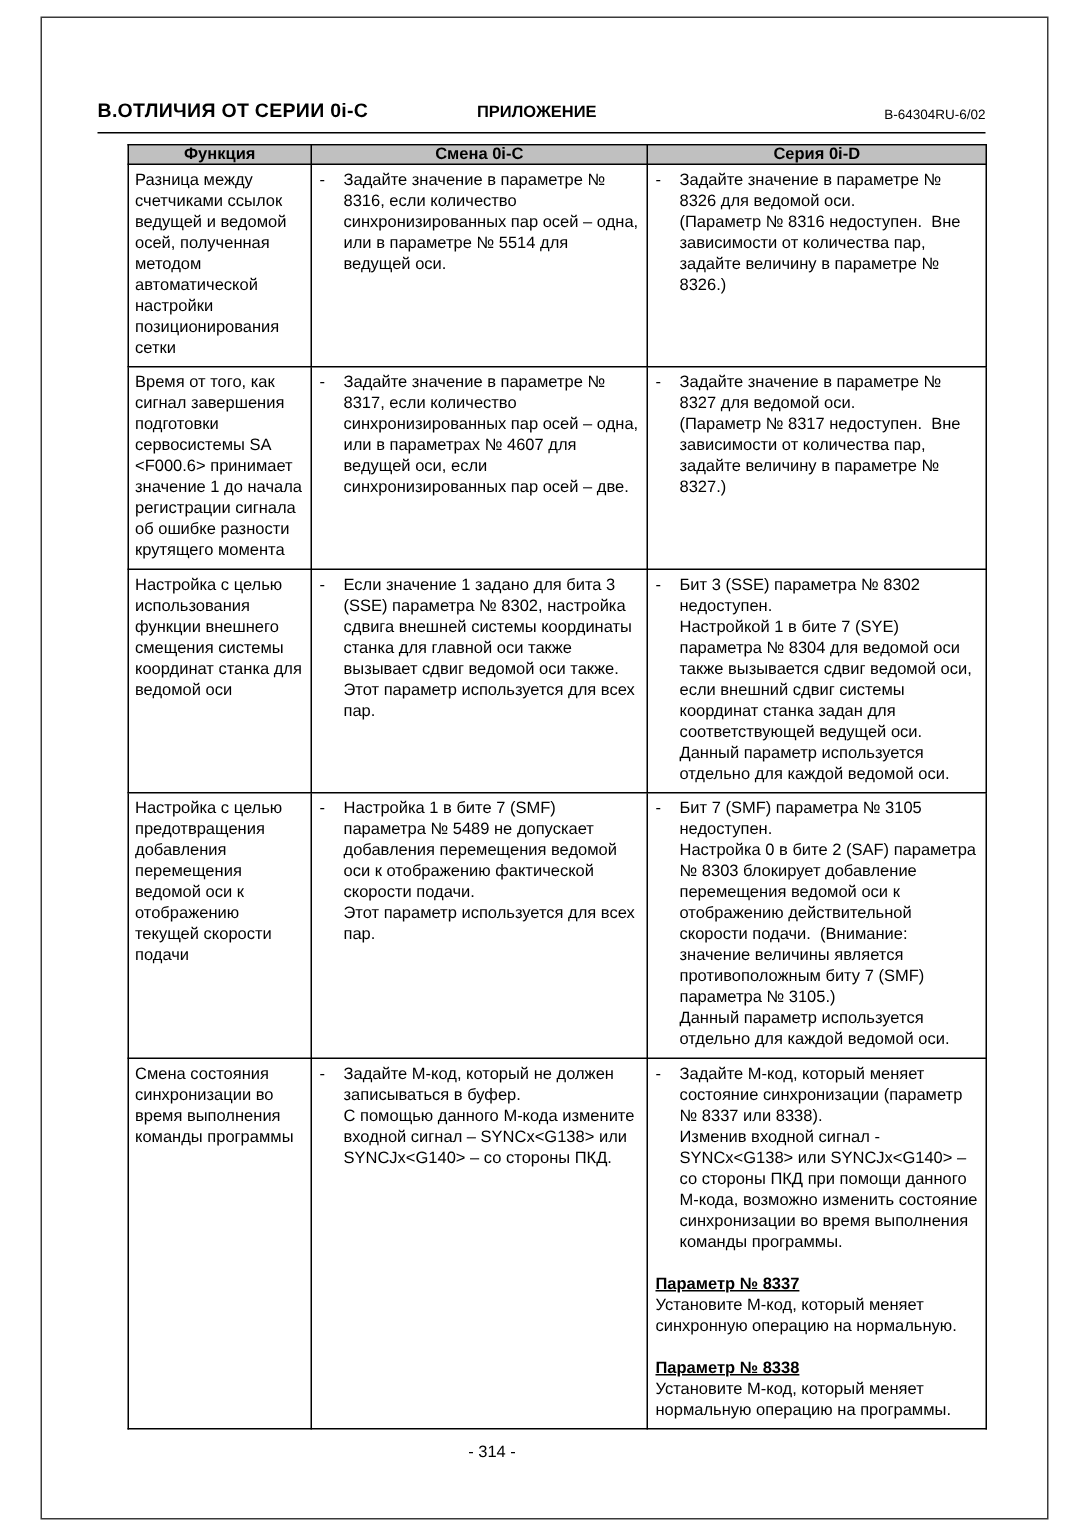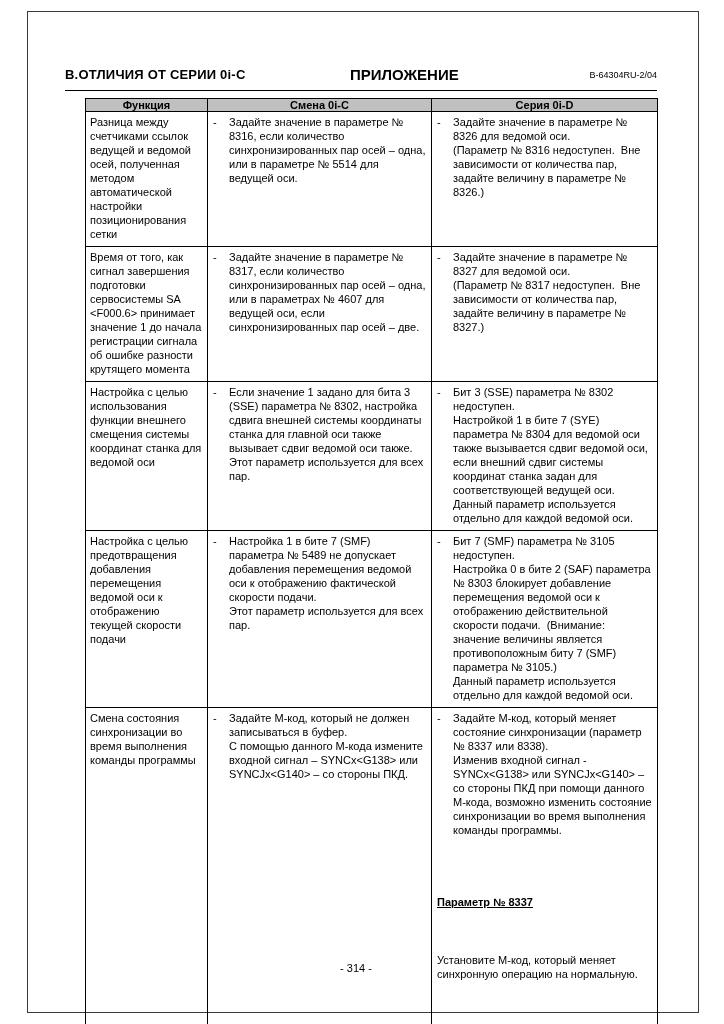--- a/index.html
+++ b/index.html
@@ -22,27 +22,26 @@
     border: 1px solid #3a3a3a;
     pointer-events: none;
   }
   .content {
     position: absolute;
     left: 65px; top: 66px;
     width: 592px;
   }
   .header {
     display: flex;
-    align-items: center;
+    align-items: flex-end;
     border-bottom: 1px solid #000;
     padding-bottom: 7px;
-    gap: 32px;
   }
   .h-left  { font-size: 13px; font-weight: bold; width: 253px; flex: none; letter-spacing: 0.2px; }
-  .h-center{ font-size: 15px; font-weight: bold; flex: 1; }
+  .h-center{ font-size: 11px; font-weight: bold; flex: 1; }
   .h-right { font-size: 9px; }
 
   table.cmp {
     border-collapse: collapse;
     table-layout: fixed;
     width: 572px;
     margin: 7px 0 0 20px;
   }
   .cmp th, .cmp td { border: 1px solid #000; }
   .cmp th {
@@ -56,44 +55,43 @@
     font-size: 11px;
     line-height: 14px;
     vertical-align: top;
     padding: 3px 5px 5px 5px;
   }
   .cell-function { padding-left: 4px !important; }
 
   .dash-row { display: flex; align-items: flex-start; }
   .dash-marker { flex: none; width: 16px; }
   .dash-text { flex: 1; white-space: pre-wrap; }
-  .para { white-space: pre-wrap; margin-top: 44px; }
+  .para { white-space: pre-wrap; }
   .para-heading { font-weight: bold; text-decoration: underline; }
   .spacer { height: 14px; }
 
   .footer {
     position: absolute;
     left: 0; top: 962px;
     width: 656px;
     text-align: center;
     font-size: 11px;
-    padding-left: 28px;
   }
 </style>
 </head>
 <body>
 
 <div class="page">
   <div class="frame"></div>
 
   <div class="content">
     <div class="header">
       <span class="h-left">В.ОТЛИЧИЯ ОТ СЕРИИ 0i-C</span>
       <span class="h-center">ПРИЛОЖЕНИЕ</span>
-      <span class="h-right">B-64304RU-2/04</span>
+      <span class="h-right">B-64304RU-6/02</span>
     </div>
 
     <table class="cmp">
       <colgroup>
         <col style="width:122px">
         <col style="width:224px">
         <col style="width:226px">
       </colgroup>
       <thead>
         <tr>

